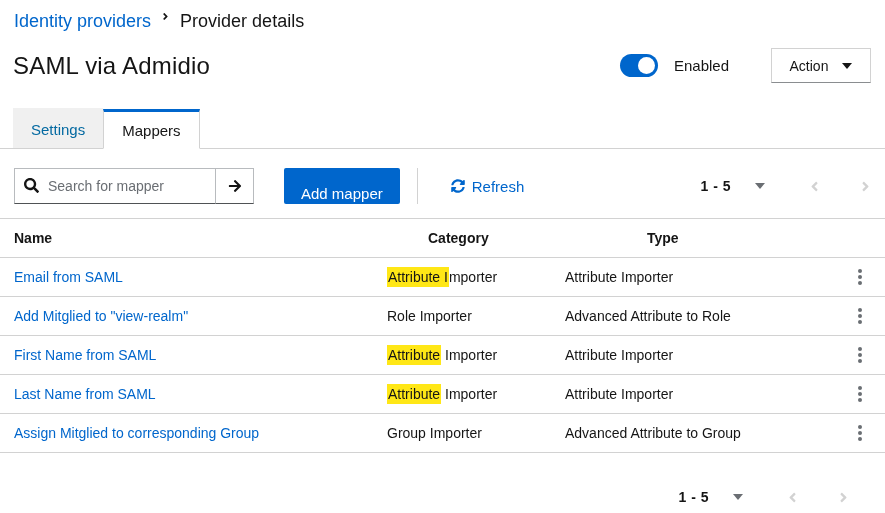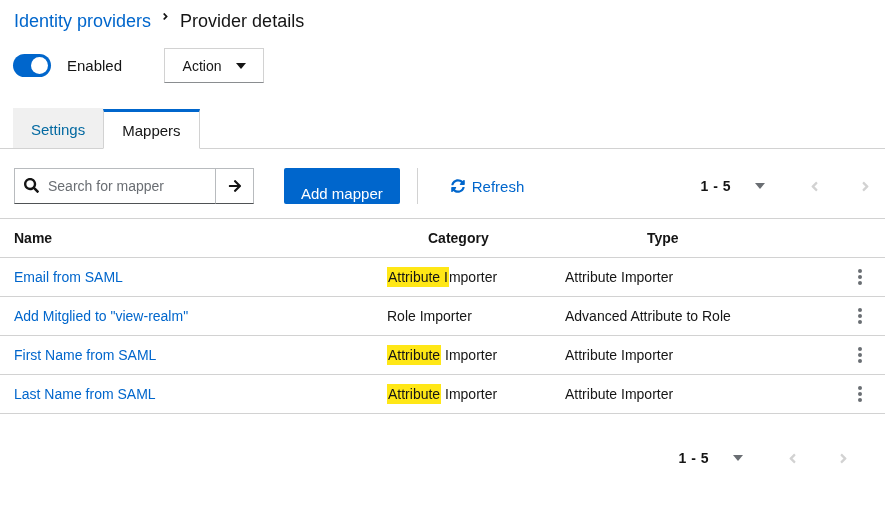--- a/index.html
+++ b/index.html
@@ -78,20 +78,21 @@
   <a>Identity providers</a>
   <span class="crumb-sep">
     <svg viewBox="0 0 256 512">
         <path fill="#151515" d="M224.3 273l-136 136c-9.4 9.4-24.6 9.4-33.9 0l-22.6-22.6c-9.4-9.4-9.4-24.6 0-33.9l96.4-96.4-96.4-96.4c-9.4-9.4-9.4-24.6 0-33.9L54.3 103c9.4-9.4 24.6-9.4 33.9 0l136 136c9.5 9.4 9.5 24.6.1 34z"></path>
       </svg>
   </span>
   <span>Provider details</span>
 </nav>
 
 <div class="header-row">
+  <h1 class="page-title">SAML via Admidio</h1>
   <div class="header-controls">
     <button class="toggle">
       <span class="knob"></span>
     </button>
     <span class="toggle-label">Enabled</span>
     <button class="action-btn">
       <span>Action</span>
       <span class="caret-down"></span>
     </button>
   </div>
@@ -213,20 +214,34 @@
     <div class="cell-type">Attribute Importer</div>
     <div class="cell-kebab">
       <button class="kebab-btn">
         <i></i>
             <i></i>
             <i></i>
       </button>
     </div>
   </div>
 
+  <div class="trow">
+    <div class="cell-name">
+      <a>Assign Mitglied to corresponding Group</a>
+    </div>
+    <div class="cell-category"><span>Group Importer</span></div>
+    <div class="cell-type">Advanced Attribute to Group</div>
+    <div class="cell-kebab">
+      <button class="kebab-btn">
+        <i></i>
+            <i></i>
+            <i></i>
+      </button>
+    </div>
+  </div>
 </div>
 </div>
 
 <div class="footer-pagination">
   <span class="pag-range">1 - 5</span>
   <button class="pag-caret-btn">
     <span class="pag-caret"></span>
   </button>
   <button class="pag-nav-btn">
     <svg viewBox="0 0 256 512">

